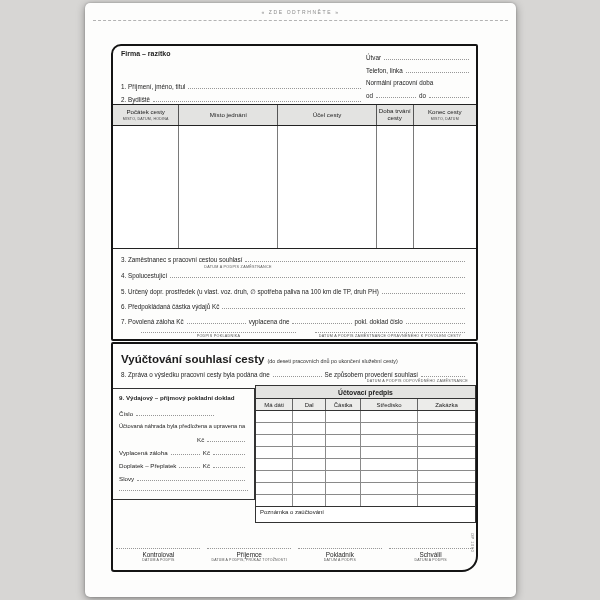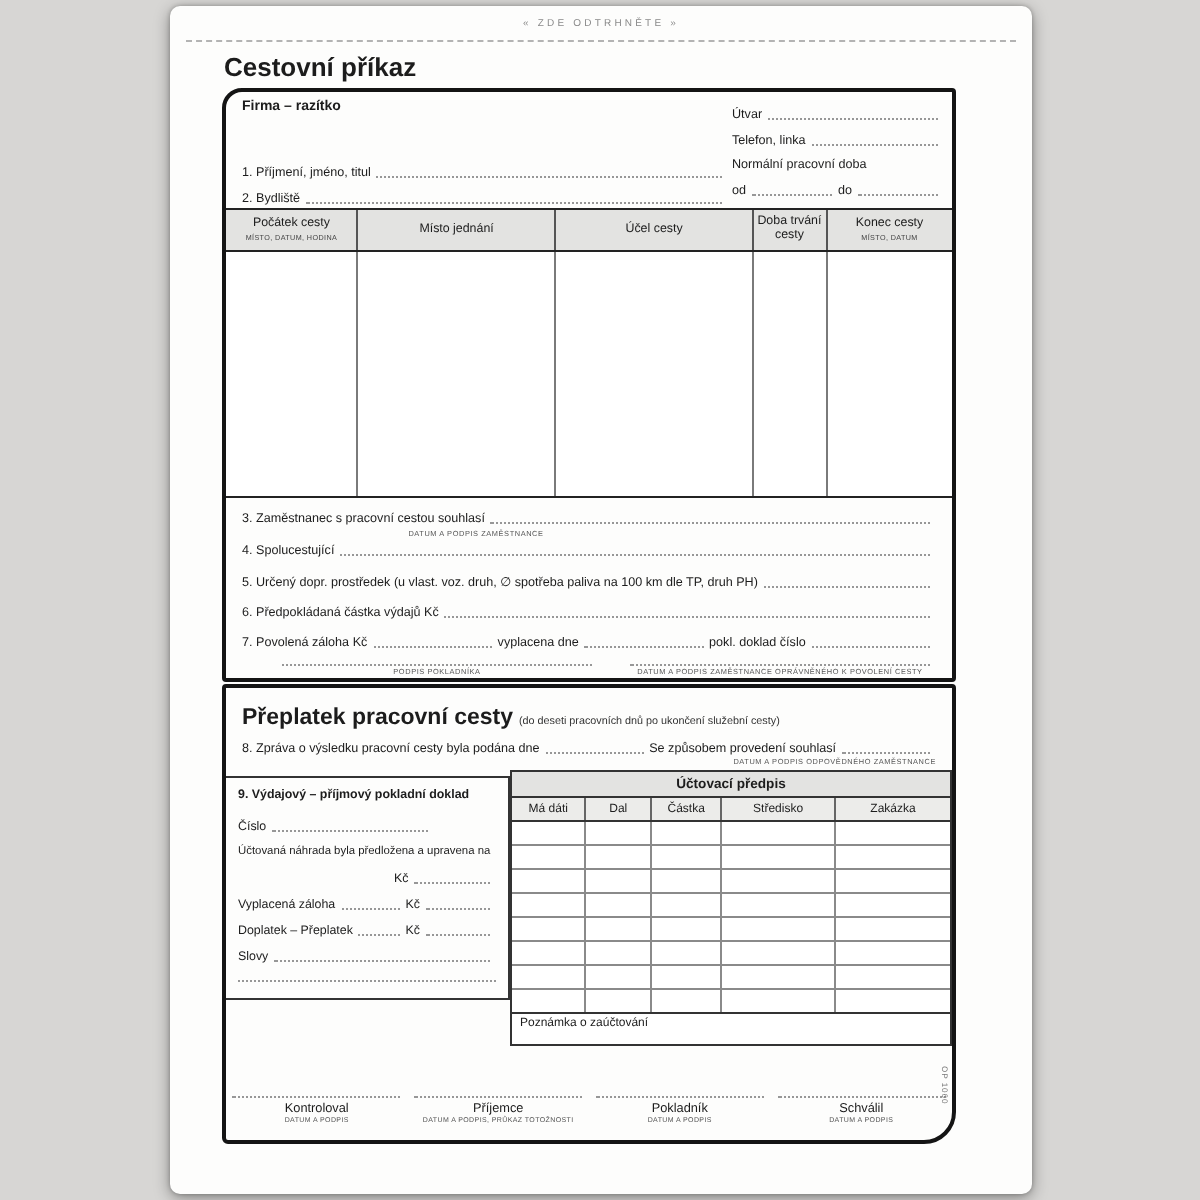--- a/index.html
+++ b/index.html
@@ -85,21 +85,20 @@
     font-size:4px; color:#777; letter-spacing:.5px; }
 </style>
 </head>
 <body>
 
 <div class="paper">
 
   <div class="tear-text">«  ZDE ODTRHNĚTE  »</div>
   <div class="tear-line"></div>
 
-  <div class="form-title">Cestovní příkaz</div>
 
   <div class="box1">
 
     <div class="firma">Firma – razítko</div>
 
     <div class="hdr-right">
       <div class="row">
         <span class="lbl">Útvar</span>
         <span class="dots"></span>
       </div>
@@ -192,21 +191,21 @@
     </div>
     <div class="sig-block" style="left:202px; top:286px; width:150px;">
       <div class="sig-line"></div>
       <div class="tiny">DATUM A PODPIS ZAMĚSTNANCE OPRÁVNĚNÉHO K POVOLENÍ CESTY</div>
     </div>
   </div>
 
   <div class="box2">
 
     <div class="settle-title">
-      <span class="big">Přeplatek pracovní cesty</span><span class="sub">(do deseti pracovních dnů po ukončení služební cesty)</span>
+      <span class="big">Vyúčtování souhlasí cesty</span><span class="sub">(do deseti pracovních dnů po ukončení služební cesty)</span>
     </div>
 
     <div class="row" style="left:8px; top:27px; right:8px;">
       <span class="lbl">8. Zpráva o výsledku pracovní cesty byla podána dne</span>
       <span class="dots"></span>
       <span class="lbl">Se způsobem provedení souhlasí</span>
       <span class="dots" style="flex:.9"></span>
     </div>
     <div class="caption-abs tiny" style="right:8px; top:35px; text-align:right;">DATUM A PODPIS ODPOVĚDNÉHO ZAMĚSTNANCE</div>
 

